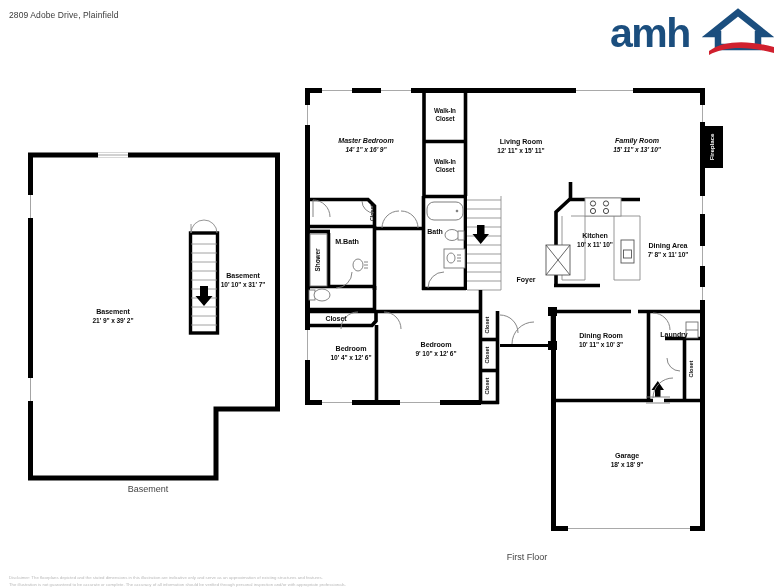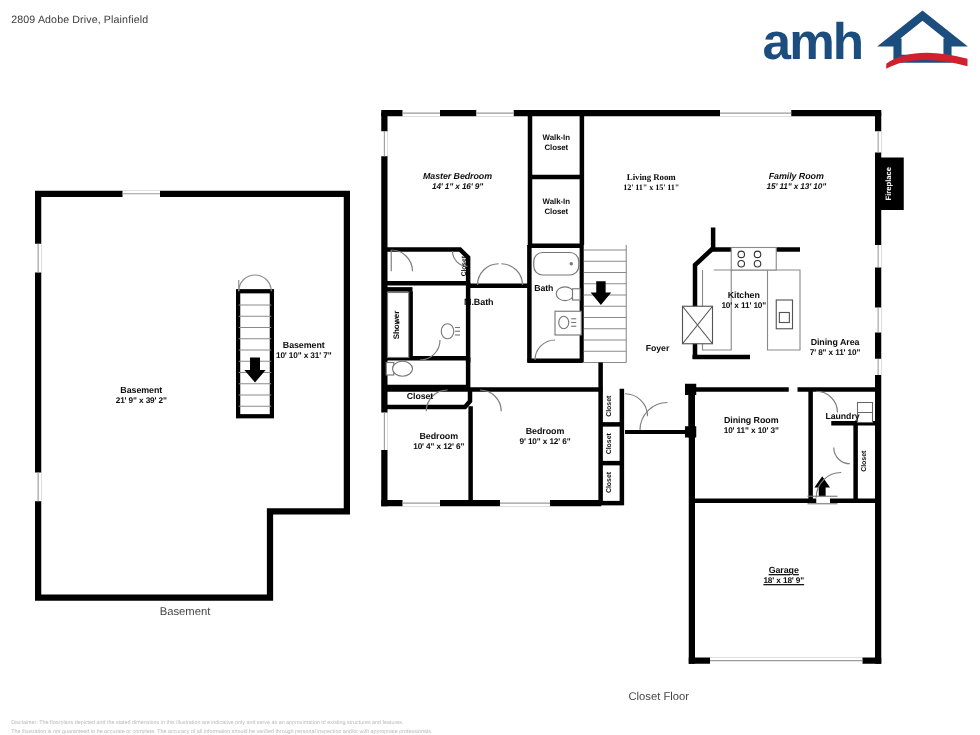--- a/index.html
+++ b/index.html
@@ -389,43 +389,43 @@
 
   <div class="lbl small" style="left:445px;top:115px;">
     <span style="display:block">Walk-In</span>
       <span style="display:block">Closet</span>
   </div>
   <div class="lbl small" style="left:445px;top:166px;">
     <span style="display:block">Walk-In</span>
       <span style="display:block">Closet</span>
   </div>
 
-  <div class="lbl" style="left:521px;top:147px;font-family:Liberation Serif, serif;">
+  <div class="lbl" style="left:521px;top:147px;">
     <span>Living Room</span>
     <span class="dim">12' 11" x 15' 11"</span>
   </div>
 
   <div class="lbl" style="left:637px;top:146px;font-style:italic;">
     <span>Family Room</span>
     <span class="dim">15' 11" x 13' 10"</span>
   </div>
 
   <div class="lbl vert white" style="left:712px;top:147px;font-size:6.2px;">Fireplace</div>
 
   <div class="lbl" style="left:595px;top:241px;">
     <span>Kitchen</span>
     <span class="dim">10' x 11' 10"</span>
   </div>
 
-  <div class="lbl" style="left:668px;top:251px;margin-top:28px;">
+  <div class="lbl" style="left:668px;top:251px;">
     <span>Dining Area</span>
     <span class="dim">7' 8" x 11' 10"</span>
   </div>
 
-  <div class="lbl" style="left:347px;top:242px;font-size:7.2px;margin-left:36px;">M.Bath</div>
+  <div class="lbl" style="left:347px;top:242px;font-size:7.2px;">M.Bath</div>
 
   <div class="lbl vert" style="left:318px;top:260px;font-size:6.4px;">Shower</div>
 
   <div class="lbl vert small" style="left:372px;top:213px;font-size:5.4px;">Closet</div>
 
   <div class="lbl" style="left:435px;top:232px;font-size:7px;">Bath</div>
 
   <div class="lbl" style="left:526px;top:280px;font-size:7px;">Foyer</div>
 
   <div class="lbl" style="left:336px;top:319px;font-size:7px;">Closet</div>
@@ -446,26 +446,26 @@
 
   <div class="lbl" style="left:601px;top:341px;">
     <span>Dining Room</span>
     <span class="dim">10' 11" x 10' 3"</span>
   </div>
 
   <div class="lbl" style="left:674px;top:335px;font-size:7px;">Laundry</div>
 
   <div class="lbl vert small" style="left:692px;top:369px;font-size:5.6px;">Closet</div>
 
-  <div class="lbl" style="left:627px;top:461px;text-decoration:underline;">
+  <div class="lbl" style="left:627px;top:461px;">
     <span>Garage</span>
     <span class="dim">18' x 18' 9"</span>
   </div>
 
   <div class="caption" style="left:148px;top:484px;">Basement</div>
-  <div class="caption" style="left:527px;top:552px;">Closet Floor</div>
+  <div class="caption" style="left:527px;top:552px;">First Floor</div>
 
   <div id="disclaimer">
     <p>Disclaimer: The floorplans depicted and the stated dimensions in this illustration are indicative only and serve as an approximation of existing structures and features.</p>
     <p>The illustration is not guaranteed to be accurate or complete. The accuracy of all information should be verified through personal inspection and/or with appropriate professionals.</p>
   </div>
 
 </div>
 
 </body></html>

